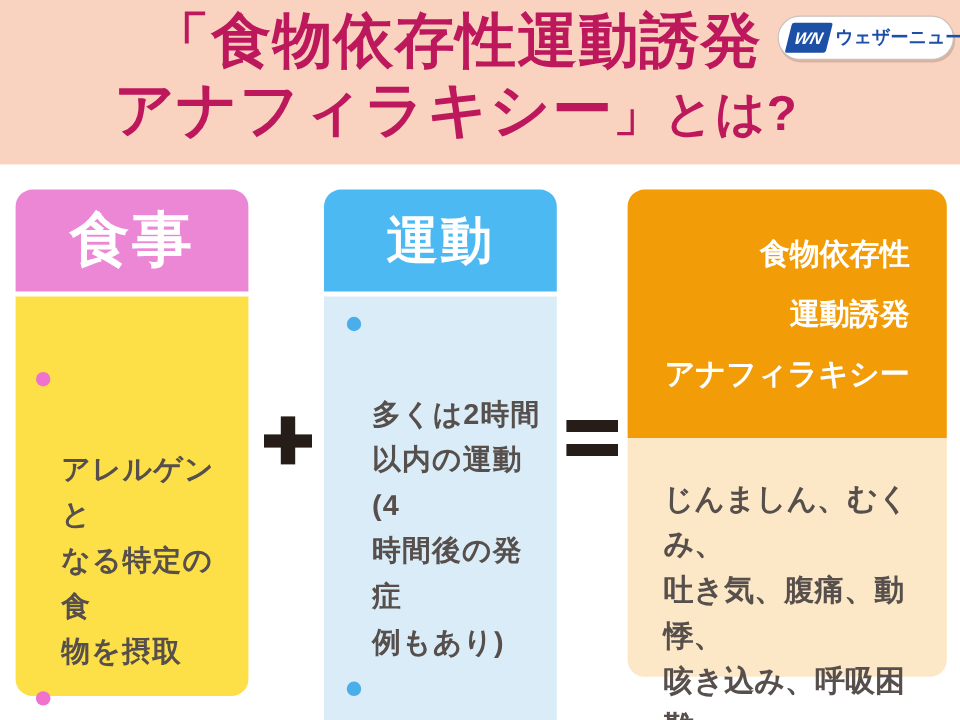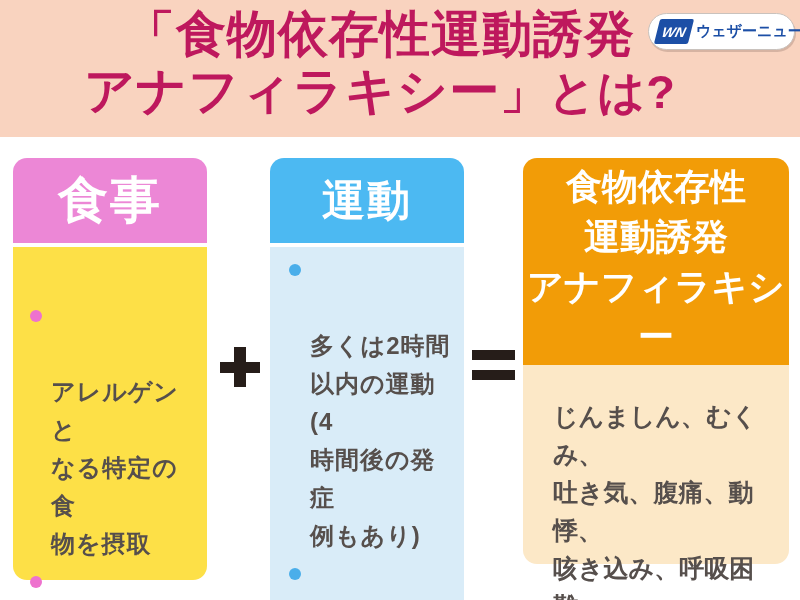--- a/index.html
+++ b/index.html
@@ -16,21 +16,21 @@
     position:absolute;left:0;top:0;width:800px;height:137px;
     background:#f9d3bf;
   }
   .title{
     position:absolute;left:0;top:6px;width:760px;
     text-align:center;color:#be185d;font-weight:bold;
     line-height:57px;letter-spacing:1px;
   }
   .title .l1{font-size:50px;display:block;}
   .title .l2{font-size:50px;display:block;}
-  .title .l2 .suffix{font-size:47px;}
+  .title .l2 .suffix{font-size:41px;}
 
   
   .logo{
     position:absolute;left:648px;top:13px;width:147px;height:37px;
     background:#ffffff;border:1px solid #c9c2bd;border-radius:19px;
     box-shadow:1px 2px 0 rgba(150,120,110,.35);
     display:flex;align-items:center;gap:5px;padding:0 6px;box-sizing:border-box;
   }
   .wn-mark{
     width:34px;height:25px;background:#1c4fa6;border-radius:2px;
@@ -43,31 +43,31 @@
   }
 
   
   .col-head{
     position:absolute;display:flex;align-items:center;justify-content:center;
     color:#ffffff;font-weight:bold;text-align:center;
   }
   .col-body{
     position:absolute;box-sizing:border-box;color:#564f4c;font-weight:bold;
   }
-  .rounded-top{border-radius:14px 14px 0 0;}
+  .rounded-top{border-radius:14px 14px 0 0;text-align:right;}
   .rounded-bottom{border-radius:0 0 14px 14px;}
 
   
   .meal-head{left:13px;top:158px;width:194px;height:85px;background:#ec87d6;font-size:50px;letter-spacing:2px;}
   .meal-body{left:13px;top:247px;width:194px;height:333px;background:#fde047;padding:50px 8px 0 38px;}
   
   .ex-head{left:270px;top:158px;width:194px;height:85px;background:#4cb9f2;font-size:43px;letter-spacing:2px;}
   .ex-body{left:270px;top:247px;width:194px;height:395px;background:#d9ecf8;padding:4px 6px 0 40px;}
   
-  .res-head{left:523px;top:158px;width:266px;height:207px;background:#f29c07;font-size:36px;line-height:50px;white-space:pre-line;}
+  .res-head{left:523px;top:158px;width:266px;height:207px;background:#f29c07;font-size:25px;line-height:50px;white-space:pre-line;}
   .res-body{left:523px;top:365px;width:266px;height:199px;background:#fce8c7;padding:32px 10px 0 30px;font-size:25px;line-height:38px;white-space:pre-line;letter-spacing:0;}
 
   .bullet-item{position:relative;font-size:24px;line-height:38px;white-space:pre-line;letter-spacing:1px;}
   .dot{
     position:absolute;left:-21px;top:13px;width:12px;height:12px;border-radius:50%;
   }
   .dot-pink{background:#ee72ce;}
   .dot-blue{background:#4aaeea;}
 
   

